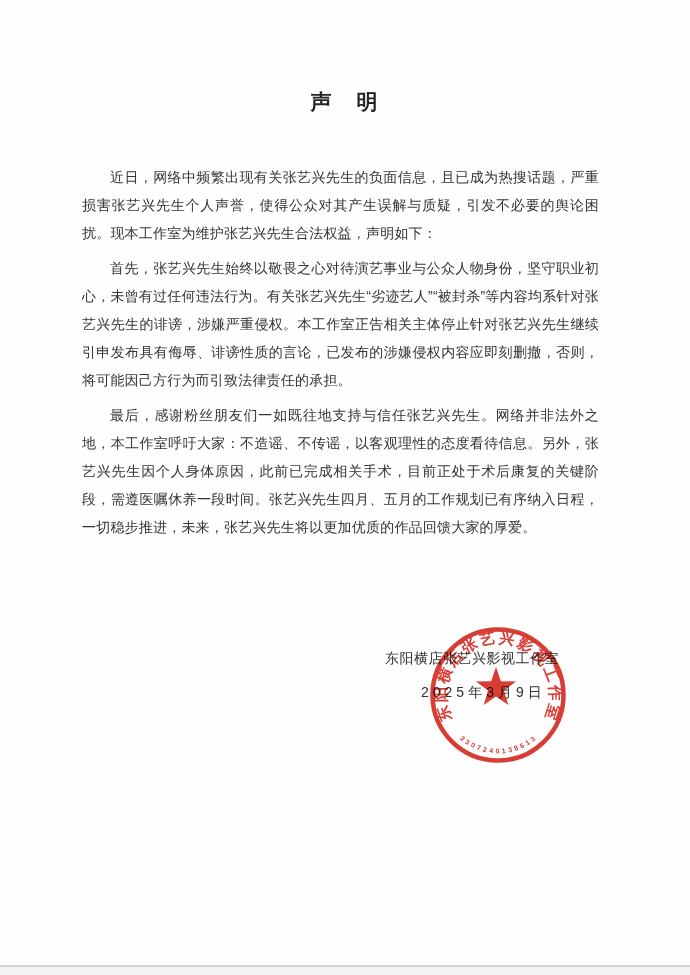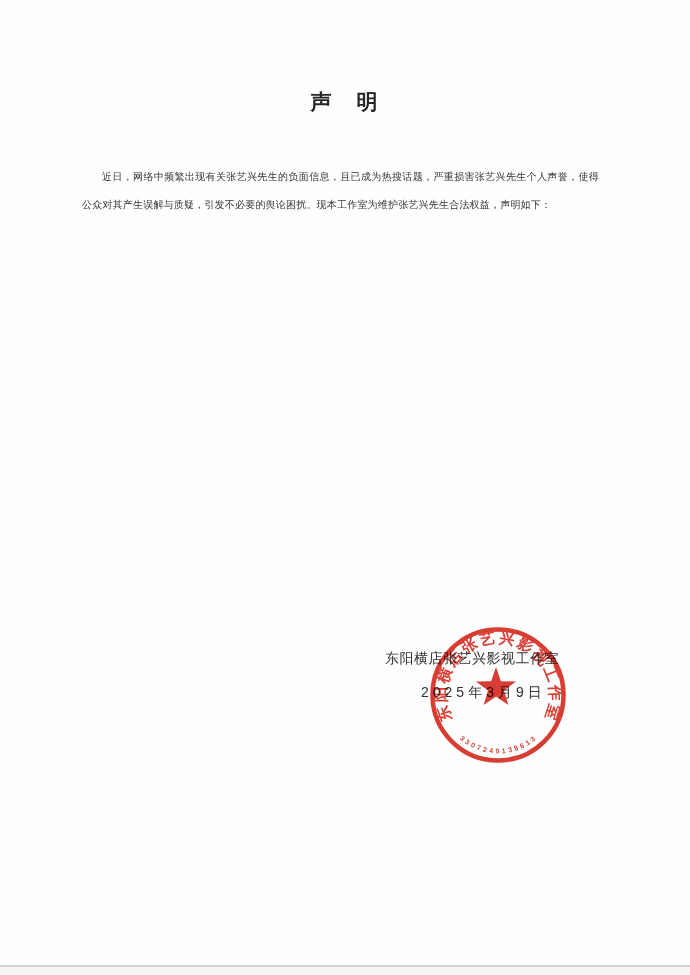--- a/index.html
+++ b/index.html
@@ -16,21 +16,21 @@
     text-align:center;
     font-size:21px;font-weight:600;color:#262626;
     letter-spacing:2px;
   }
   .content{
     position:absolute;left:82px;top:163px;width:517px;
     color:#333333;
   }
   .content p{
     margin:0 0 7px 0;
-    font-size:10px;
+    font-size:14px;
     line-height:28px;
     text-indent:2em;
     text-align:justify;
     letter-spacing:0.2px;
   }
   .signature-name{
     position:absolute;left:385px;top:650px;
     font-size:14px;color:#333333;letter-spacing:0.5px;
     white-space:nowrap;
   }
@@ -55,20 +55,22 @@
 </style>
 </head>
 <body>
 
 <div class="page">
 
   <div class="doc-title">声　明</div>
 
   <div class="content">
     <p>近日，网络中频繁出现有关张艺兴先生的负面信息，且已成为热搜话题，严重损害张艺兴先生个人声誉，使得公众对其产生误解与质疑，引发不必要的舆论困扰。现本工作室为维护张艺兴先生合法权益，声明如下：</p>
+    <p>首先，张艺兴先生始终以敬畏之心对待演艺事业与公众人物身份，坚守职业初心，未曾有过任何违法行为。有关张艺兴先生“劣迹艺人”“被封杀”等内容均系针对张艺兴先生的诽谤，涉嫌严重侵权。本工作室正告相关主体停止针对张艺兴先生继续引申发布具有侮辱、诽谤性质的言论，已发布的涉嫌侵权内容应即刻删撤，否则，将可能因己方行为而引致法律责任的承担。</p>
+    <p>最后，感谢粉丝朋友们一如既往地支持与信任张艺兴先生。网络并非法外之地，本工作室呼吁大家：不造谣、不传谣，以客观理性的态度看待信息。另外，张艺兴先生因个人身体原因，此前已完成相关手术，目前正处于术后康复的关键阶段，需遵医嘱休养一段时间。张艺兴先生四月、五月的工作规划已有序纳入日程，一切稳步推进，未来，张艺兴先生将以更加优质的作品回馈大家的厚爱。</p>
   </div>
 
   <div class="signature-name">东阳横店张艺兴影视工作室</div>
 
   <div class="signature-date">2025年3月9日</div>
 
   <svg class="seal" viewBox="0 0 160 160" xmlns="http://www.w3.org/2000/svg">
     <defs>
       <path id="sealArcPath" d="M 32.97 104 A 52 52 0 1 1 123.03 104" fill="none"></path>
       <path id="sealNumPath" d="M 33.19 115.6 A 58.5 58.5 0 0 0 122.81 115.6" fill="none"></path>

